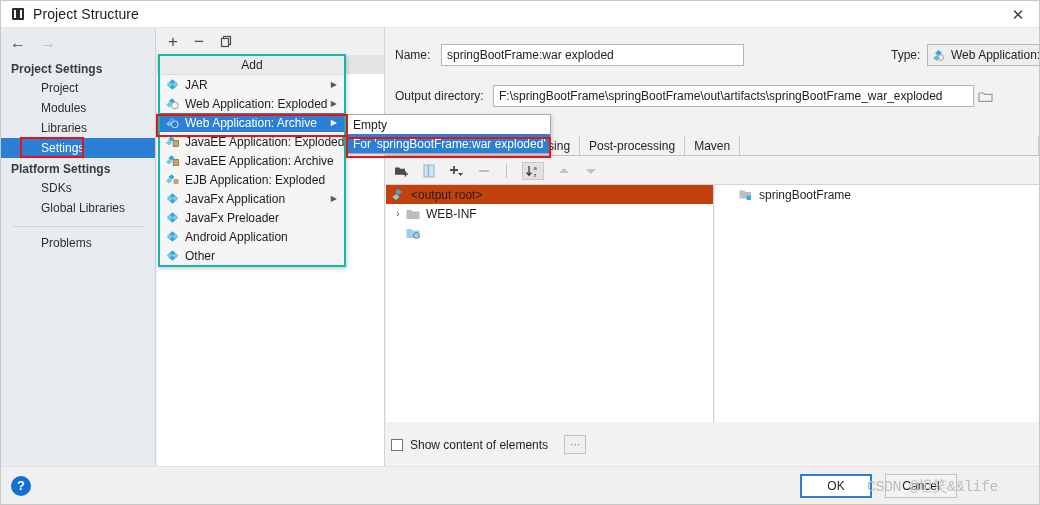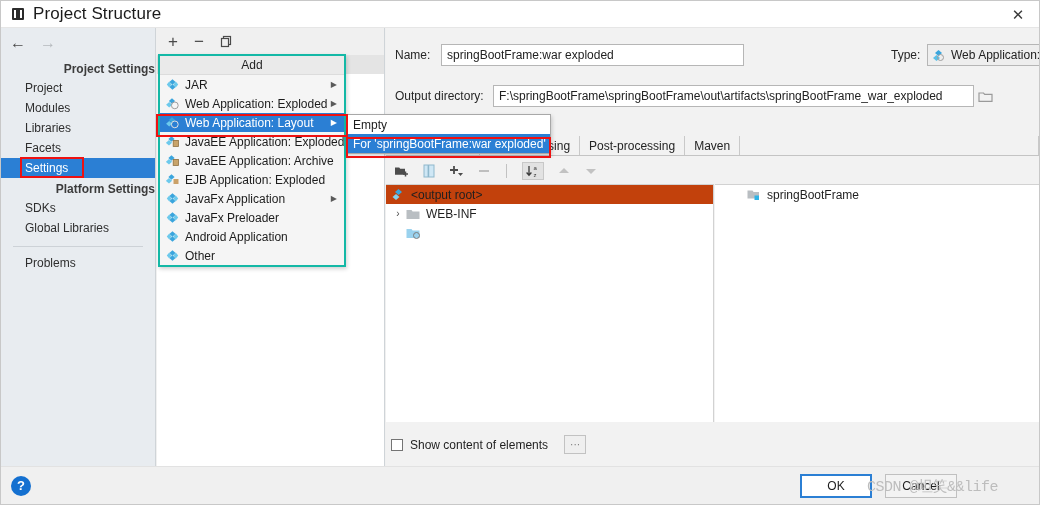--- a/index.html
+++ b/index.html
@@ -33,44 +33,44 @@
     position: relative;
   }
   .title-icon .ti-body {
     position: absolute; left: 1px; top: 1px; width: 12px; height: 12px;
     border: 2px solid #2b2b2b; border-radius: 1px;
   }
   .title-icon .ti-bar {
     position: absolute; left: 5px; top: 3px; width: 4px; height: 8px;
     background: #2b2b2b;
   }
-  .title-text { font-size: 17px; color: #1b1b1b; letter-spacing: .1px; }
+  .title-text { font-size: 14px; color: #1b1b1b; letter-spacing: .1px; }
   .titlebar-close {
     position: absolute; right: 0; top: 0; width: 46px; height: 27px;
     display: flex; align-items: center; justify-content: center;
     font-size: 15px; color: #3a3a3a; cursor: pointer;
   }
 
   
   .sidebar {
     position: absolute; left: 0; top: 27px; width: 155px; height: 440px;
     background: #e8ecf0;
     border-right: 1px solid #cfd4d8;
   }
   .nav-arrows {
     height: 30px; display: flex; align-items: center; padding-left: 9px; gap: 14px;
   }
   .nav-arrow { font-size: 16px; color: #4a4a4a; cursor: pointer; line-height: 1; }
   .nav-arrow.disabled { color: #b5b9bd; }
   .sb-group {
     padding: 2px 0 1px 10px; font-size: 12px; color: #3c3c3c; font-weight: bold;
-    height: 20px; line-height: 18px; text-align: right;
+    height: 20px; line-height: 18px;
   }
   .sb-item {
-    padding-left: 24px; height: 20px; line-height: 20px;
+    padding-left: 40px; height: 20px; line-height: 20px;
     font-size: 12px; color: #2e2e2e; cursor: pointer;
     position: relative;
   }
   .sb-item.selected {
     background: #2b7fd4; color: #ffffff;
   }
   .sb-item.selected .hl-box {
     position: absolute; left: 19px; top: -1px; width: 64px; height: 21px;
     border: 2px solid #ee1111; pointer-events: none;
   }
@@ -285,21 +285,20 @@
   <div class="sidebar">
     <div class="nav-arrows">
       <span class="nav-arrow">←</span>
       <span class="nav-arrow disabled">→</span>
     </div>
 
     <div class="sb-group">Project Settings</div>
     <div class="sb-item">Project</div>
     <div class="sb-item">Modules</div>
     <div class="sb-item">Libraries</div>
-    <div class="sb-item">Facets</div>
     <div class="sb-item selected">
       <span>Settings</span>
       <span class="hl-box"></span>
     </div>
 
     <div class="sb-group">Platform Settings</div>
     <div class="sb-item">SDKs</div>
     <div class="sb-item">Global Libraries</div>
 
     <div class="sb-sep"></div>
@@ -435,21 +434,21 @@
         <span class="folder-ico">
           <svg width="14" height="12" viewBox="0 0 14 12">
             <path d="M0.5 2 h5 l1.1 1.4 H13.5 v7.6 H0.5 Z" fill="#9ad2ee"></path>
             <circle cx="10.5" cy="8.5" r="3" fill="none" stroke="#7c7c7c" stroke-width="1"></circle>
           </svg>
         </span>
       </div>
     </div>
 
     <div class="tree-right">
-      <div class="tree-row" style="padding-left:32px;">
+      <div class="tree-row" style="padding-left:24px;">
         <span class="folder-ico">
           <svg width="14" height="12" viewBox="0 0 14 12">
             <path d="M0.5 1.5 h5 l1.1 1.4 H12 v6.6 H0.5 Z" fill="#b9bec2"></path>
             <rect x="7.5" y="6.5" width="4.5" height="4.5" fill="#2fb3e6"></rect>
           </svg>
         </span>
         <span>springBootFrame</span>
       </div>
     </div>
 
@@ -489,21 +488,21 @@
     </div>
 
     <div class="menu-item highlight">
       <span class="ico ico-diamond">
         <svg width="13" height="13" viewBox="0 0 13 13">
           <path d="M6 1.2 L9.1 4 L6 6.8 L2.9 4 Z" fill="#3aa5dd"></path>
           <path d="M3.2 5 L6.3 7.8 L3.2 10.6 L0.1 7.8 Z" fill="#6cc9ec"></path>
           <circle cx="8.8" cy="8.4" r="3.4" fill="none" stroke="#e0e0e0" stroke-width="1"></circle>
         </svg>
       </span>
-      <span>Web Application: Layout</span>
+      <span>Web Application: Archive</span>
       <span class="mi-arrow">▶</span>
     </div>
 
     <div class="menu-item">
       <span class="ico ico-diamond">
         <svg width="13" height="13" viewBox="0 0 13 13">
           <path d="M5.5 1.2 L8.6 4 L5.5 6.8 L2.4 4 Z" fill="#3aa5dd"></path>
           <path d="M3 5 L6.1 7.8 L3 10.6 L-0.1 7.8 Z" fill="#6cc9ec"></path>
           <rect x="7.2" y="5.4" width="5.2" height="6" fill="#c8a36a" stroke="#8f7040" stroke-width=".8"></rect>
         </svg>

